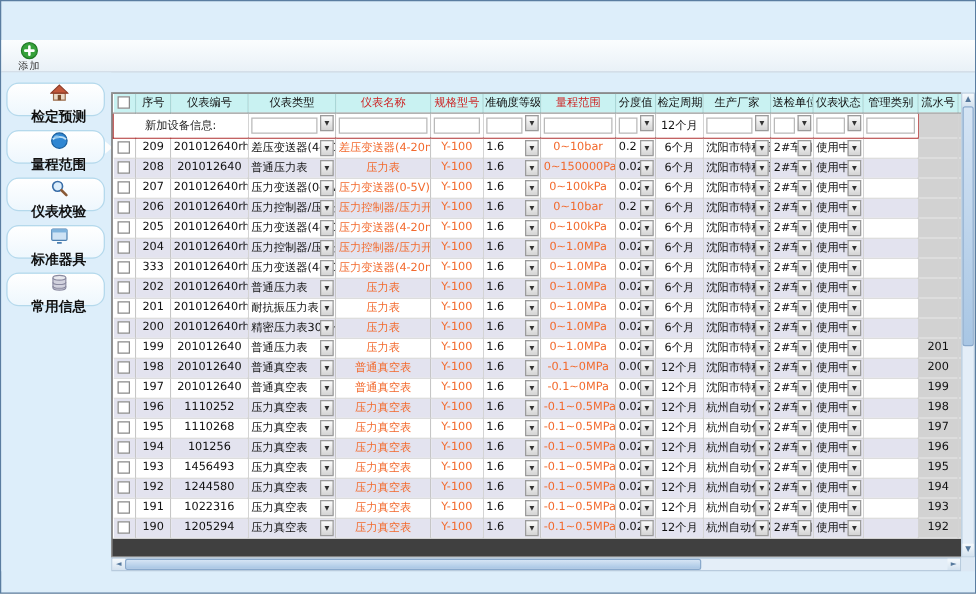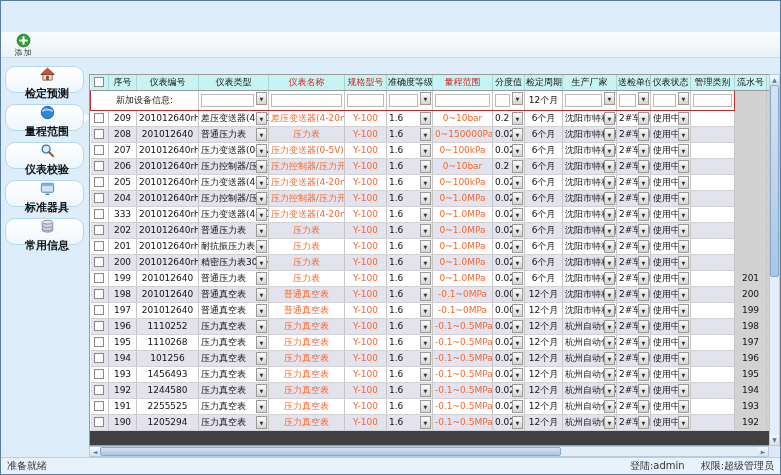--- a/index.html
+++ b/index.html
@@ -689,21 +689,21 @@
               <td class="c-status L hascmb"><span class="cmb">▼</span>使用中</td>
               <td class="c-category"></td>
               <td class="c-serial gray">194</td>
               <td class="c-valid gray">2016-01-18</td>
             </tr>
             <tr>
               <td class="c-check">
                 <div class="cb"></div>
               </td>
               <td class="c-no">191</td>
-              <td class="c-code">2255525</td>
+              <td class="c-code">1022316</td>
               <td class="c-type L hascmb"><span class="cmb">▼</span>压力真空表</td>
               <td class="c-name orange">压力真空表</td>
               <td class="c-model orange">Y-100</td>
               <td class="c-accuracy L hascmb"><span class="cmb">▼</span>1.6</td>
               <td class="c-range orange">-0.1~0.5MPa</td>
               <td class="c-division L hascmb"><span class="cmb">▼</span>0.02</td>
               <td class="c-period">12个月</td>
               <td class="c-maker L hascmb"><span class="cmb">▼</span>杭州自动化仪表有</td>
               <td class="c-unit L hascmb"><span class="cmb">▼</span>2#车间</td>
               <td class="c-status L hascmb"><span class="cmb">▼</span>使用中</td>
@@ -741,20 +741,13 @@
       <span class="sbtn" style="bottom:0;">▼</span>
     </div>
     <div class="hscroll">
       <span class="sbtn" style="left:0;">◄</span>
       <span class="thumb hthumb"></span>
       <span class="sbtn" style="right:0;">►</span>
     </div>
     <div class="corner"></div>
   </div>
 
-  <div class="statusbar">
-    <span>准备就绪</span>
-    <span class="right">
-      <span>登陆:admin</span>
-      <span>权限:超级管理员</span>
-    </span>
-  </div>
 </div>
 
 </body></html>

